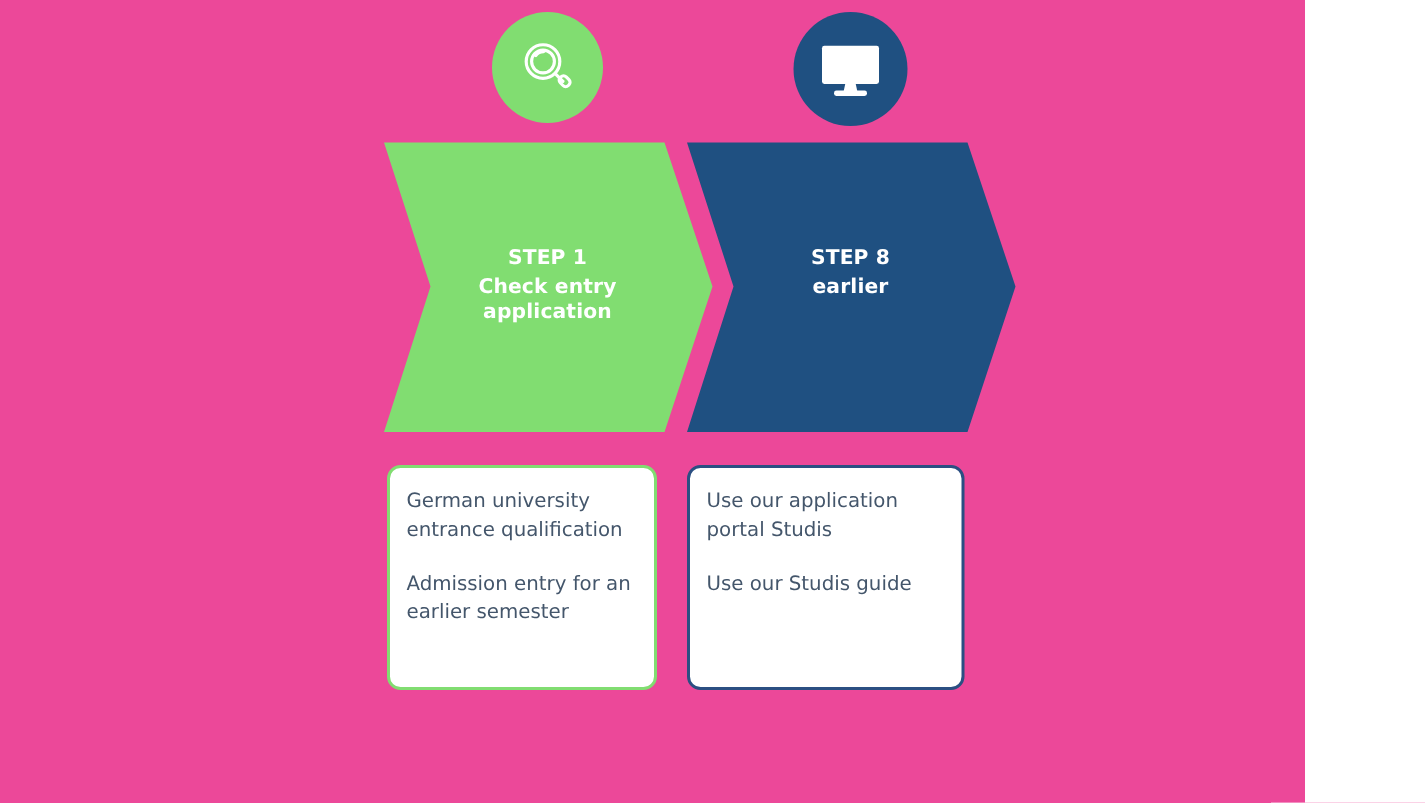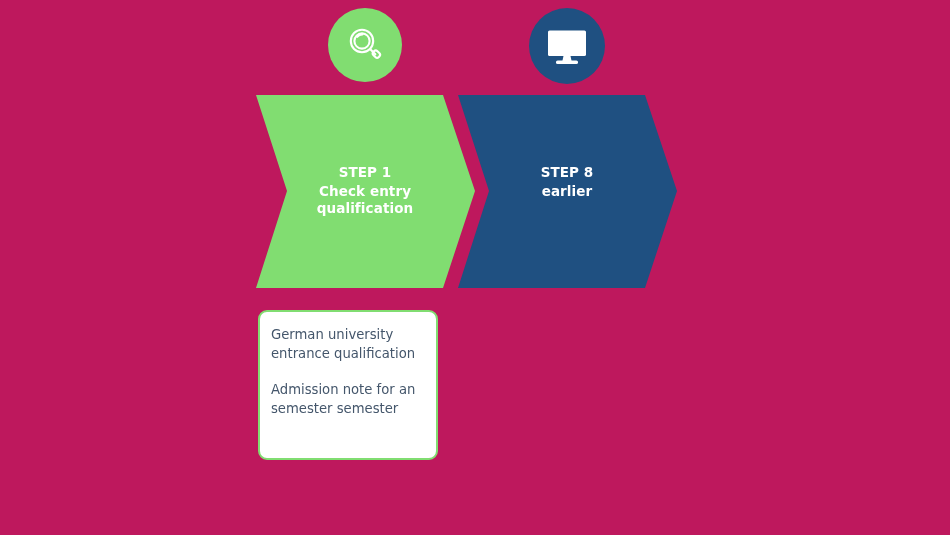--- a/index.html
+++ b/index.html
@@ -11,23 +11,23 @@
   body {
     width: 950px;
     height: 535px;
     overflow: hidden;
     font-family: "DejaVu Sans", "Liberation Sans", sans-serif;
     position: relative;
   }
 
   #stage {
     position: relative;
-    width: 950px;
+    width: 870px;
     height: 535px;
-    background: #be185d;
+    background: #ec4899;
   }
 
   
   .icon-circle {
     position: absolute;
     border-radius: 50%;
     display: flex;
     align-items: center;
     justify-content: center;
   }
@@ -157,27 +157,31 @@
 
       <polygon points="256,95 443,95 475,191 443,288 256,288 287,191" fill="#81dd71"></polygon>
 
       <polygon points="458,95 645,95 677,191 645,288 458,288 489,191" fill="#1f5081"></polygon>
     </svg>
   </div>
 
   <div class="chevron-label" id="chevron-label-step1">
     <span class="step-title">STEP 1</span>
     <span class="step-sub">Check entry</span>
-    <span class="step-sub">qualification</span>
+    <span class="step-sub">application</span>
   </div>
 
   <div class="chevron-label" id="chevron-label-step2">
     <span class="step-title">STEP 8</span>
     <span class="step-sub">earlier</span>
   </div>
 
   <div class="detail-box" id="detail-box-step1">
     <div class="detail-line">German university entrance qualification</div>
-    <div class="detail-line">Admission note for an semester semester</div>
+    <div class="detail-line">Admission entry for an earlier semester</div>
   </div>
 
+  <div class="detail-box" id="detail-box-step2">
+    <div class="detail-line">Use our application portal Studis</div>
+    <div class="detail-line">Use our Studis guide</div>
+  </div>
 
 </div>
 
 </body></html>

